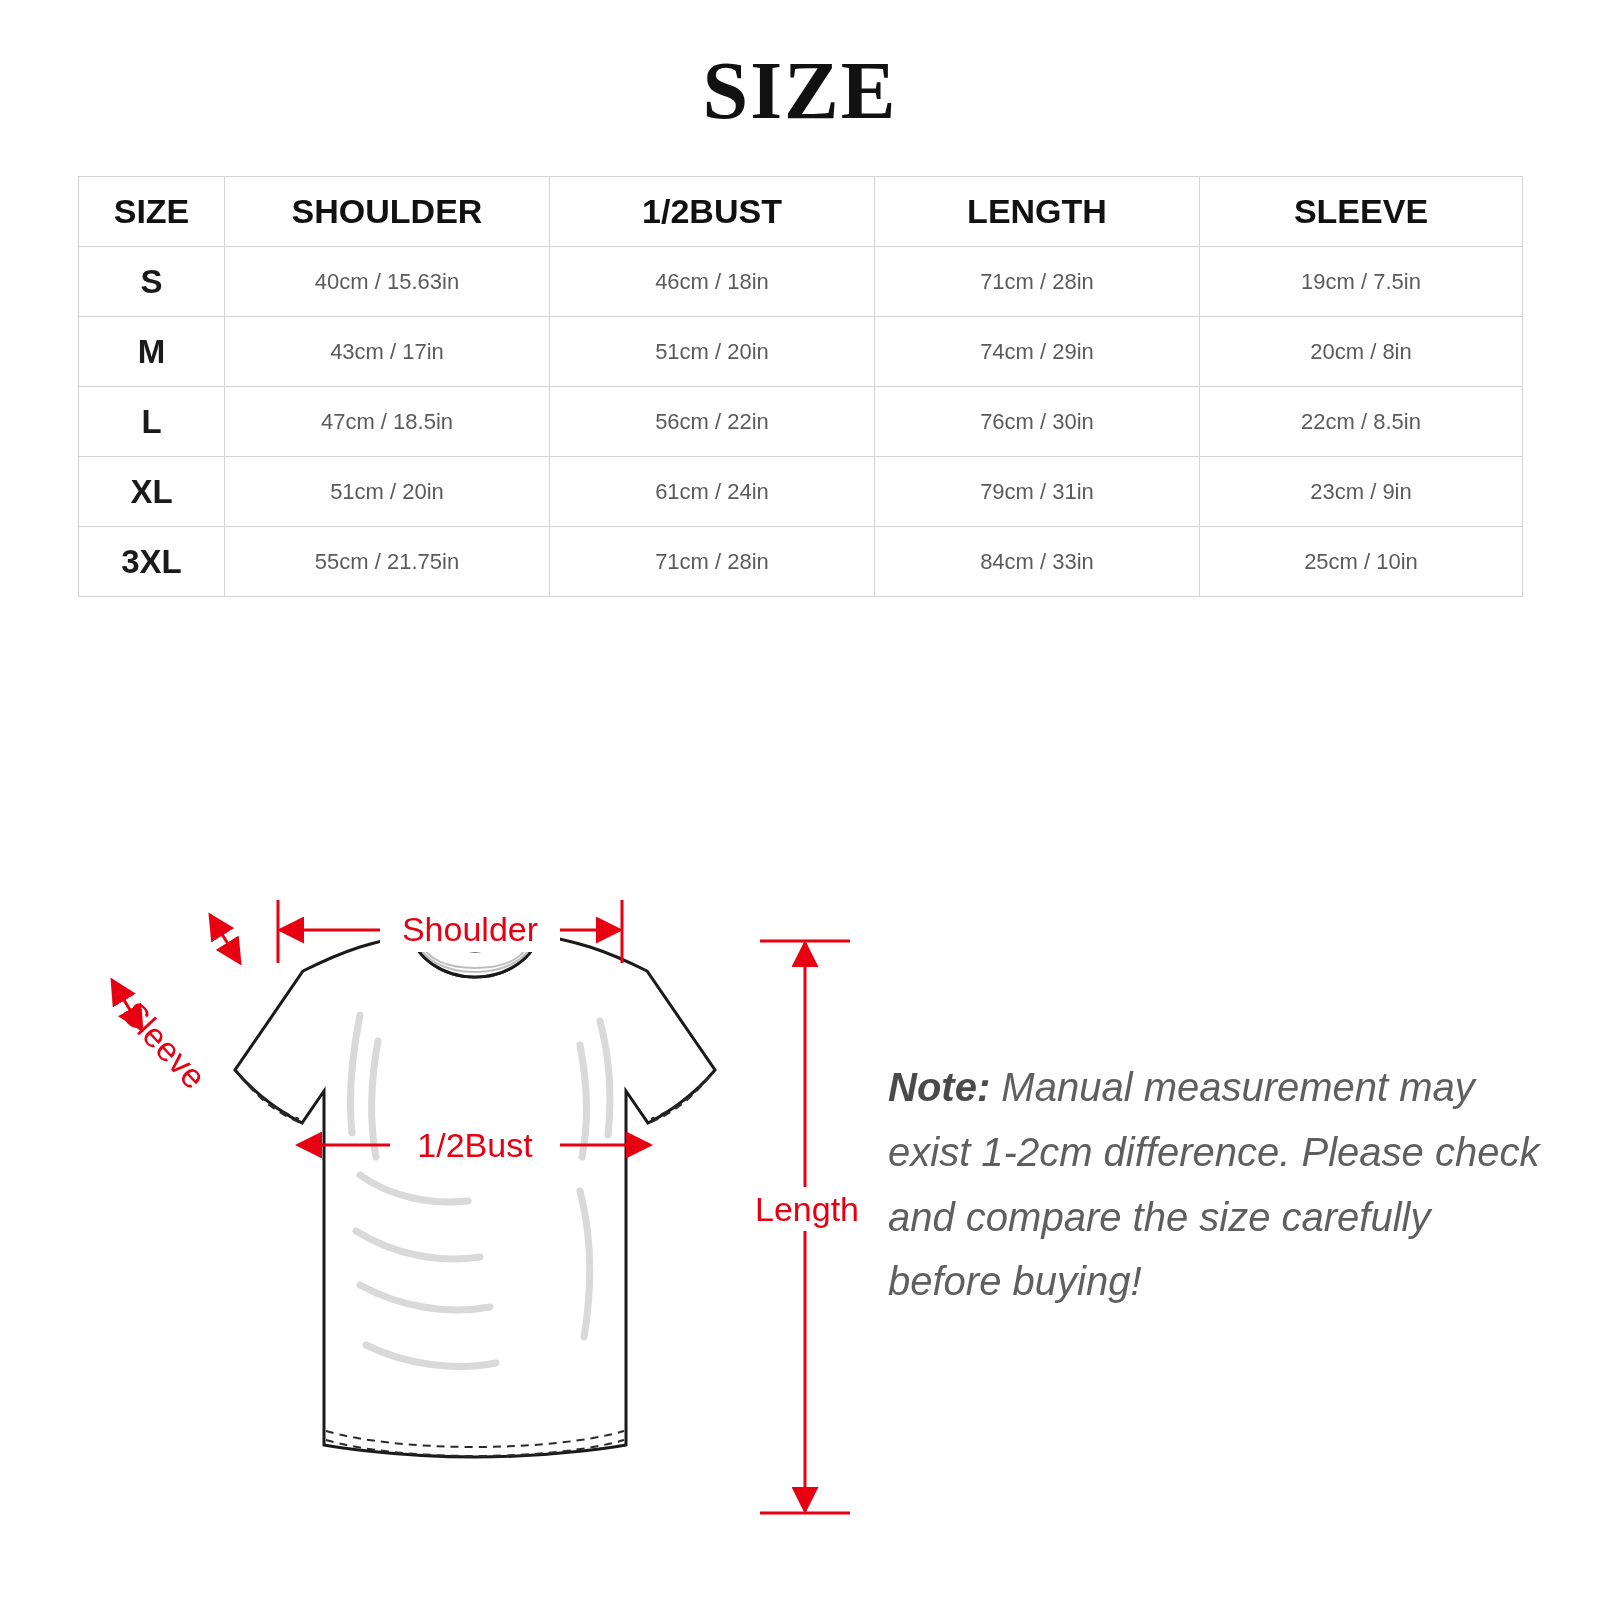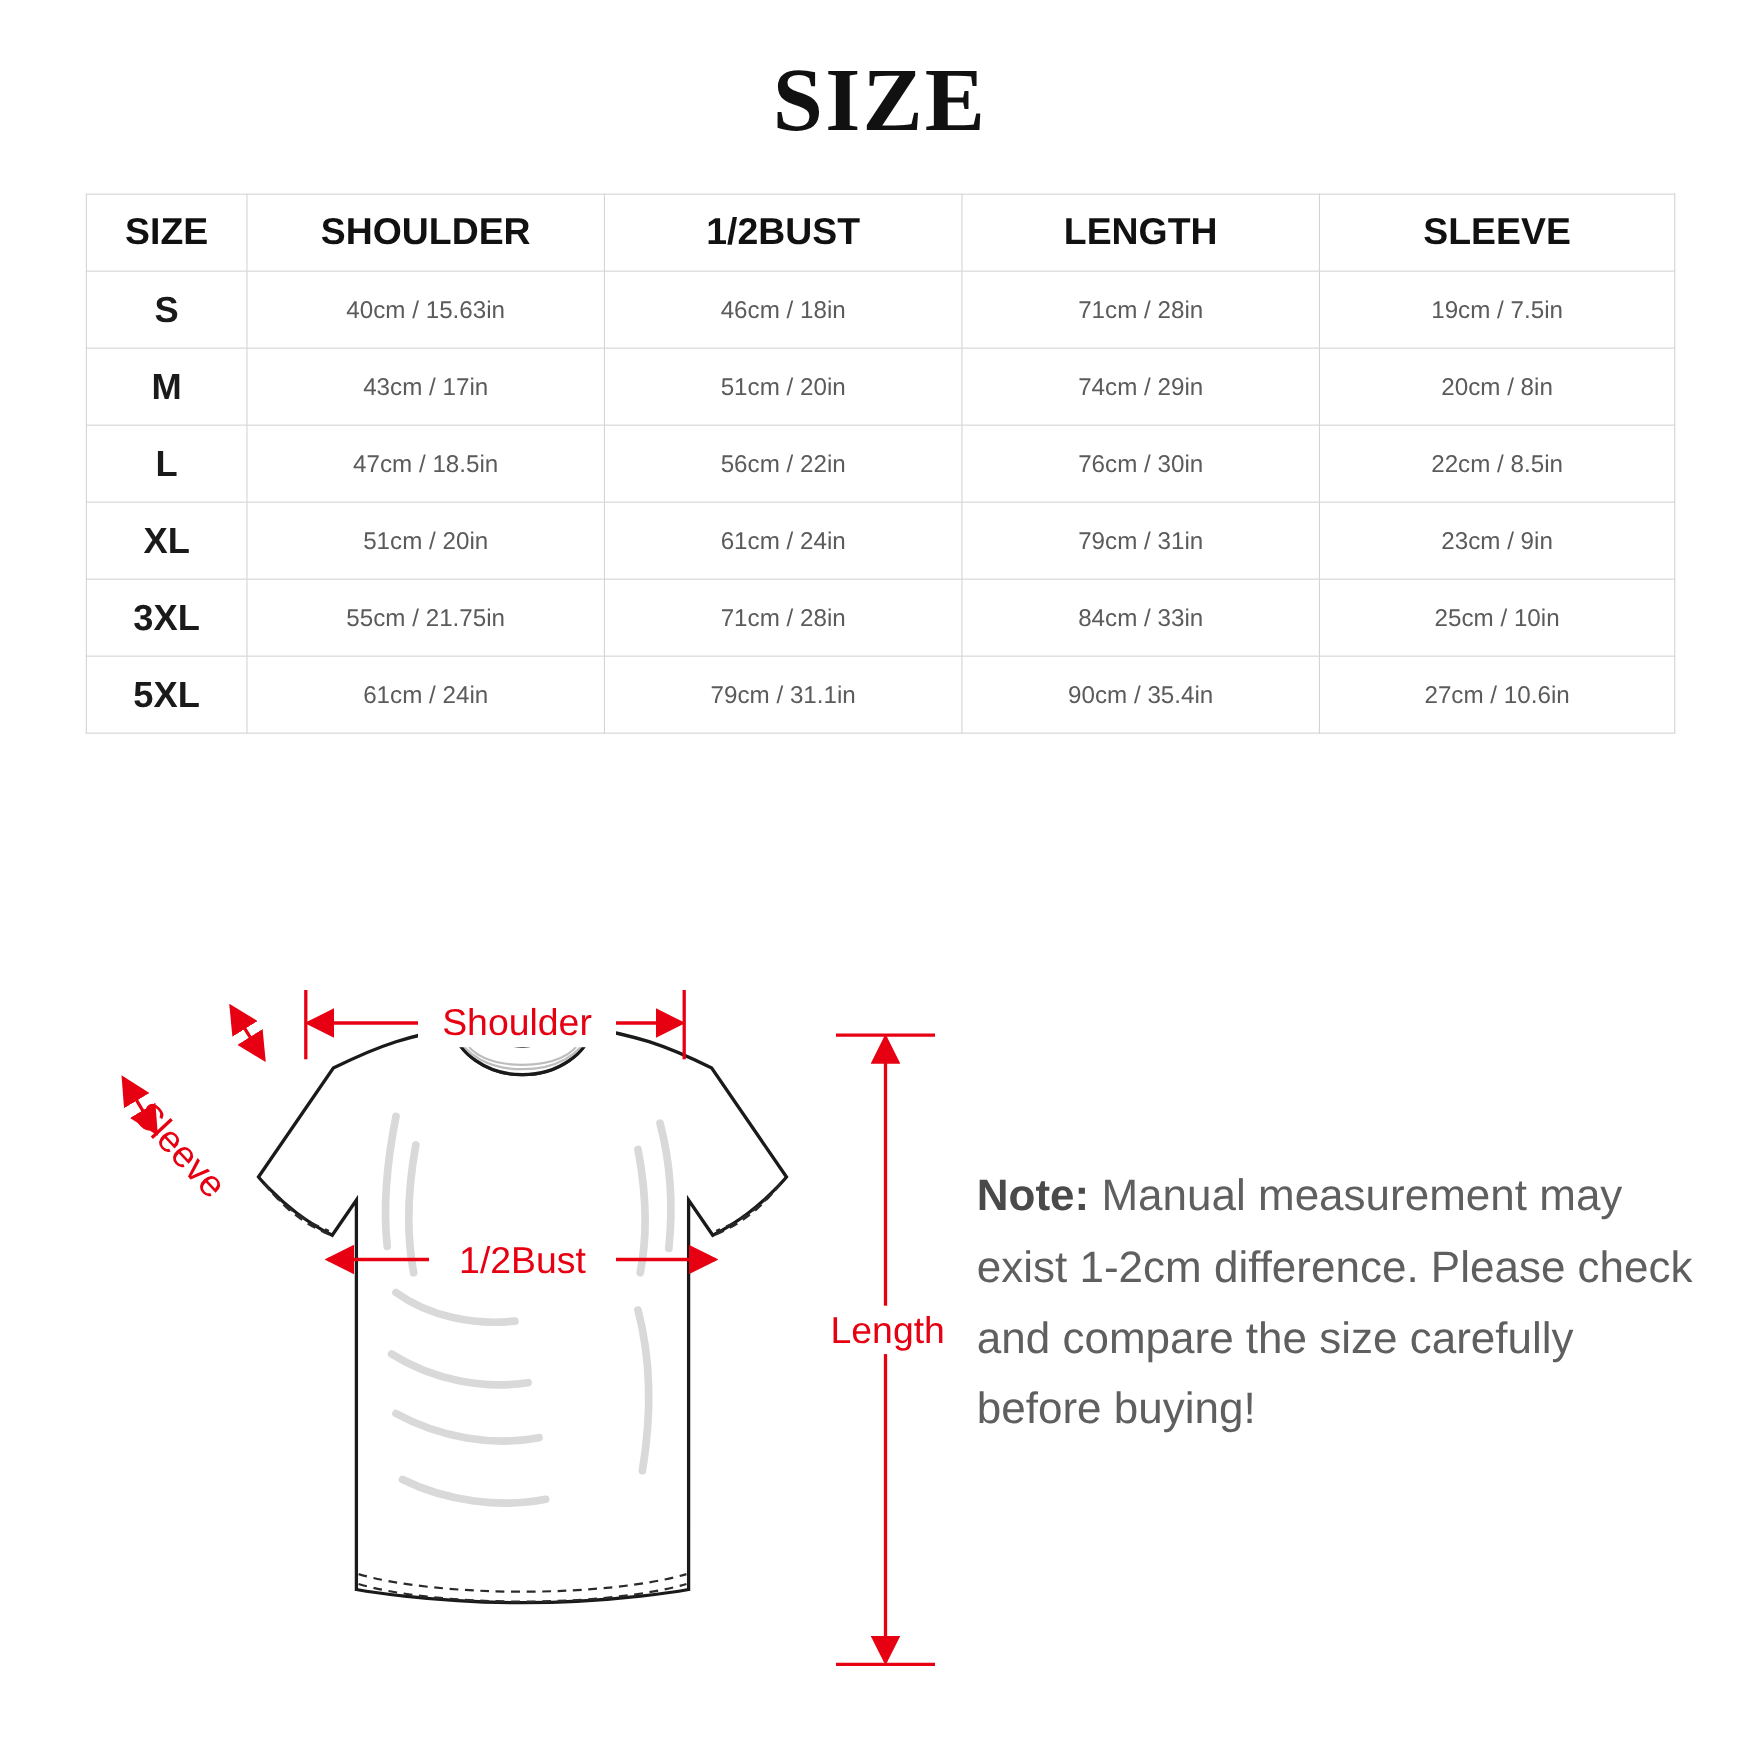--- a/index.html
+++ b/index.html
@@ -69,20 +69,21 @@
     height: 720px;
   }
   #note {
     position: absolute;
     left: 888px;
     top: 1055px;
     width: 660px;
     font-size: 40px;
     line-height: 1.62;
     color: #5f5f5f;
+    font-style: italic;
   }
   #note .note-label {
     font-weight: bold;
     color: #4a4a4a;
   }
 </style>
 </head>
 <body>
 
 <div id="title">SIZE</div>
@@ -132,27 +133,20 @@
       <td class="meas-cell">61cm / 24in</td>
       <td class="meas-cell">79cm / 31in</td>
       <td class="meas-cell">23cm / 9in</td>
     </tr>
     <tr>
       <td class="size-cell">3XL</td>
       <td class="meas-cell">55cm / 21.75in</td>
       <td class="meas-cell">71cm / 28in</td>
       <td class="meas-cell">84cm / 33in</td>
       <td class="meas-cell">25cm / 10in</td>
-    </tr>
-    <tr>
-      <td class="size-cell">5XL</td>
-      <td class="meas-cell">61cm / 24in</td>
-      <td class="meas-cell">79cm / 31.1in</td>
-      <td class="meas-cell">90cm / 35.4in</td>
-      <td class="meas-cell">27cm / 10.6in</td>
     </tr>
   </tbody>
 </table>
 
 <div id="diagram">
   <svg width="820" height="720" viewBox="0 0 820 720" xmlns="http://www.w3.org/2000/svg">
     <defs>
       <marker id="arrowR" markerWidth="9" markerHeight="9" refX="8" refY="4.5" orient="auto">
         <path d="M0,0 L9,4.5 L0,9 z" fill="#e60012"></path>
       </marker>

